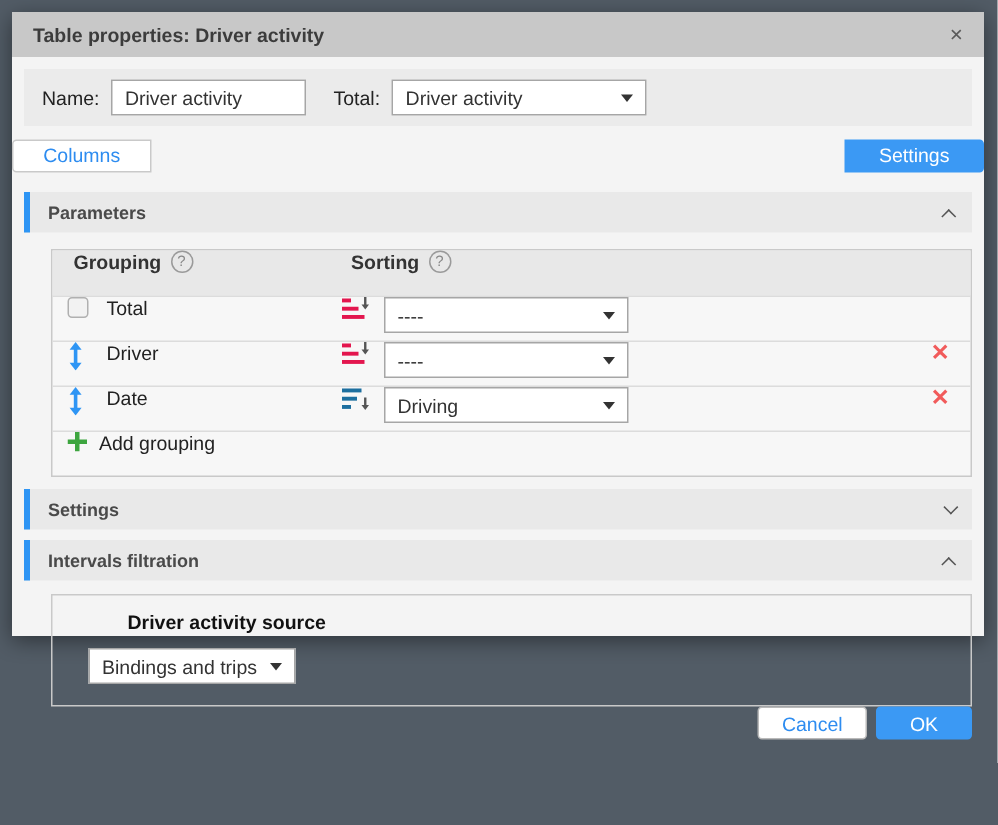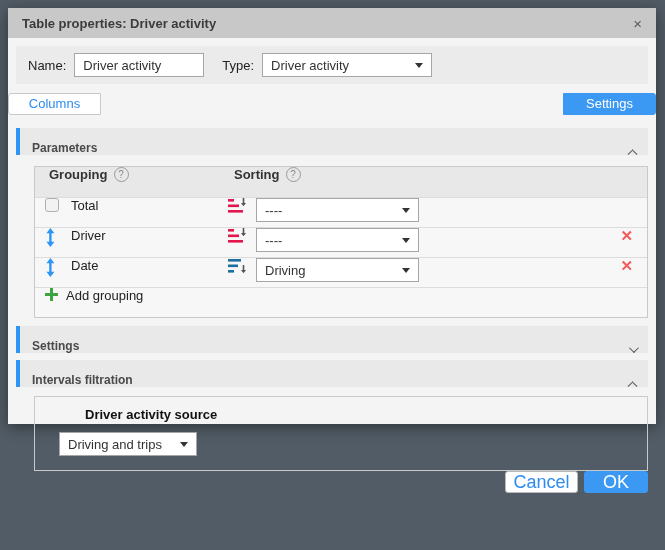--- a/index.html
+++ b/index.html
@@ -34,21 +34,21 @@
   .type-select { width:170px; }
   .caret { width:0; height:0; border-left:4px solid transparent; border-right:4px solid transparent; border-top:5px solid #333; margin-left:8px; }
   
   .tabs { display:flex; justify-content:space-between; margin-top:9px; flex:0 0 auto; }
   .tab { width:93px; height:22px; line-height:20px; text-align:center; font-size:13px; cursor:pointer; }
   .tab-inactive { background:#fff; color:#2d8cf0; border:1px solid #c9c9c9; border-radius:3px 0 0 3px; }
   .tab-active { background:#3b99f4; color:#fff; border:1px solid #3b99f4; border-radius:0 3px 3px 0; }
   
   .section-header {
     margin:0 8px; height:27px; background:#e9e9e9; border-left:4px solid #2e95f4;
-    display:flex; align-items:flex-end; padding:0 12px; font-size:12px; font-weight:bold; color:#4a4a4a;
+    display:flex; align-items:center; padding:0 12px; font-size:12px; font-weight:bold; color:#4a4a4a;
     cursor:pointer; flex:0 0 auto;
   }
   .section-header .spacer { flex:1; }
   .chev { width:7px; height:7px; border-right:1.5px solid #555; border-bottom:1.5px solid #555; }
   .chev-up { transform:rotate(-135deg) translate(-2px,-2px); }
   .chev-down { transform:rotate(45deg) translateY(-2px); }
   .mt8 { margin-top:8px; } .mt7 { margin-top:7px; } .mt13 { margin-top:13px; }
   
   .group-table { margin:11px 8px 0 26px; background:#f7f7f7; border:1px solid #c9c9c9; flex:0 0 auto; }
   .g-row { height:30px; display:flex; align-items:flex-start; border-top:1px solid #dcdcdc; padding:0 14px 0 10px; font-size:13px; color:#222; }
@@ -69,38 +69,38 @@
   .remove-x { color:#f15b5b; font-size:15px; font-weight:bold; cursor:pointer; line-height:15px; }
   .sort-btn { cursor:pointer; display:flex; }
   .add-row { cursor:pointer; }
   .add-row .plus { margin-right:8px; display:flex; }
   
   .source-panel { margin:9px 8px 0 26px; border:1px solid #c9c9c9; padding:10px 0 14px 10px; flex:0 0 auto; }
   .source-title { font-size:13px; font-weight:bold; color:#111;margin-left:40px; }
   .source-select { width:138px; margin:10px 0 0 14px; }
   
   .footer { margin-top:auto; display:flex; justify-content:flex-end; gap:6px; padding:0 8px 5px; }
-  .btn { height:22px; border-radius:3px; font-size:18px; display:flex; align-items:center; justify-content:center; cursor:pointer; }
+  .btn { height:22px; border-radius:3px; font-size:13px; display:flex; align-items:center; justify-content:center; cursor:pointer; }
   .btn-cancel { width:73px; background:#fff; border:1px solid #b9b9b9; color:#2d8cf0; }
   .btn-ok { width:64px; background:#3b99f4; border:1px solid #3b99f4; color:#fff; }
 </style>
 </head>
 <body>
 
 <div class="dialog">
 
   <div class="titlebar">
     <span class="title">Table properties: Driver activity</span>
     <span class="close-btn">×</span>
   </div>
 
   <div class="name-panel">
     <span class="fld-label">Name:</span>
     <input class="text-input" type="text" value="Driver activity" style="">
-    <span class="fld-label">Type:</span>
+    <span class="fld-label">Total:</span>
     <div class="fake-select type-select">
       <span>Driver activity</span>
       <span class="caret"></span>
     </div>
   </div>
 
   <div class="tabs">
     <div class="tab tab-inactive">Columns</div>
     <div class="tab tab-active">Settings</div>
   </div>
@@ -220,21 +220,21 @@
 
   <div class="section-header mt7">
     <span>Intervals filtration</span>
     <span class="spacer"></span>
     <span class="chev chev-up"></span>
   </div>
 
   <div class="source-panel">
     <div class="source-title">Driver activity source</div>
     <div class="fake-select source-select">
-      <span>Driving and trips</span>
+      <span>Bindings and trips</span>
       <span class="caret"></span>
     </div>
   </div>
 
   <div class="footer">
     <div class="btn btn-cancel">Cancel</div>
     <div class="btn btn-ok">OK</div>
   </div>
 
 </div>

